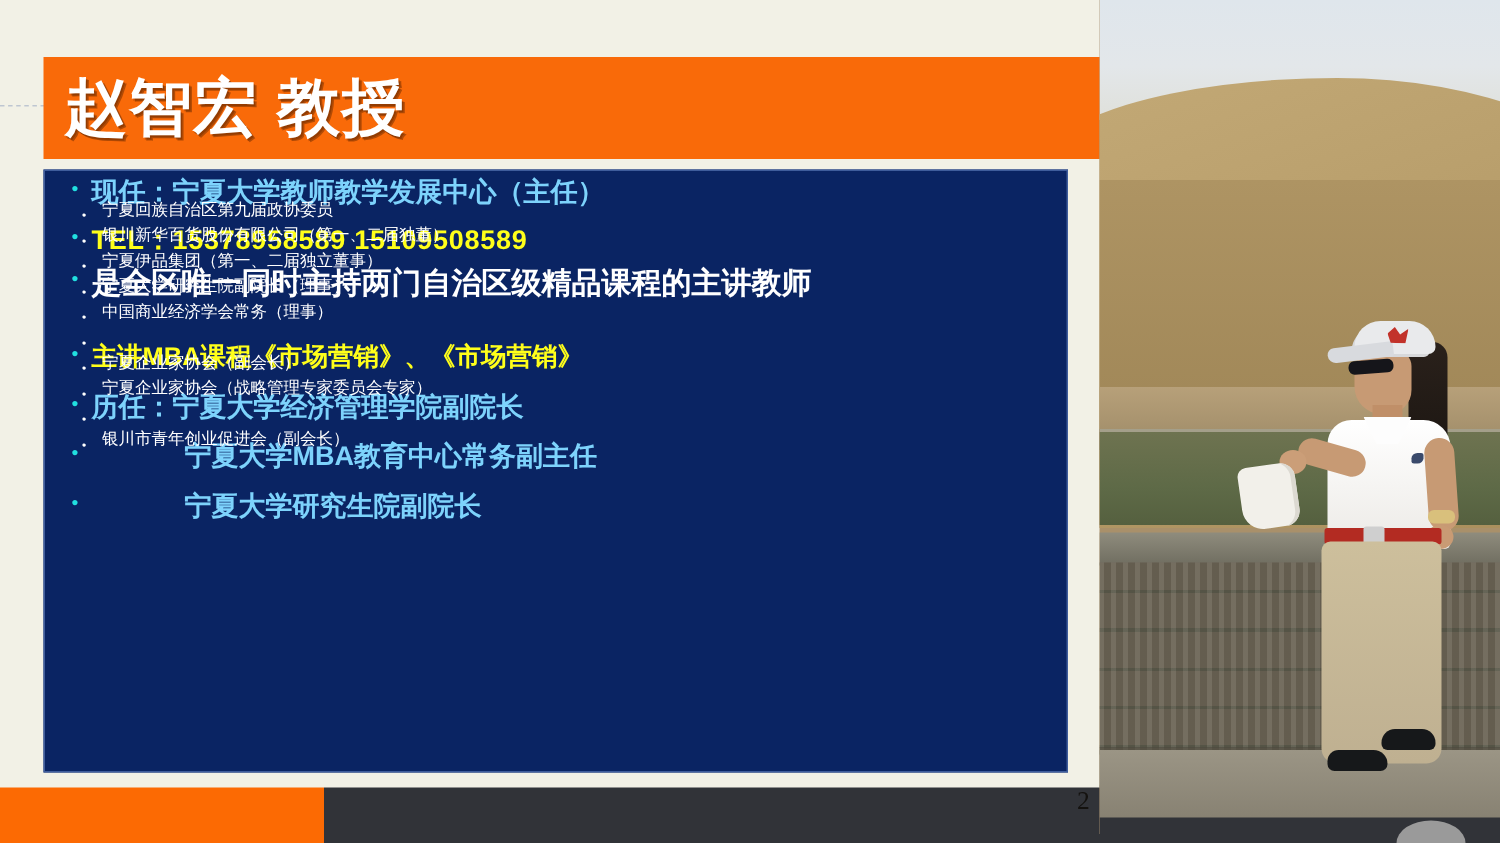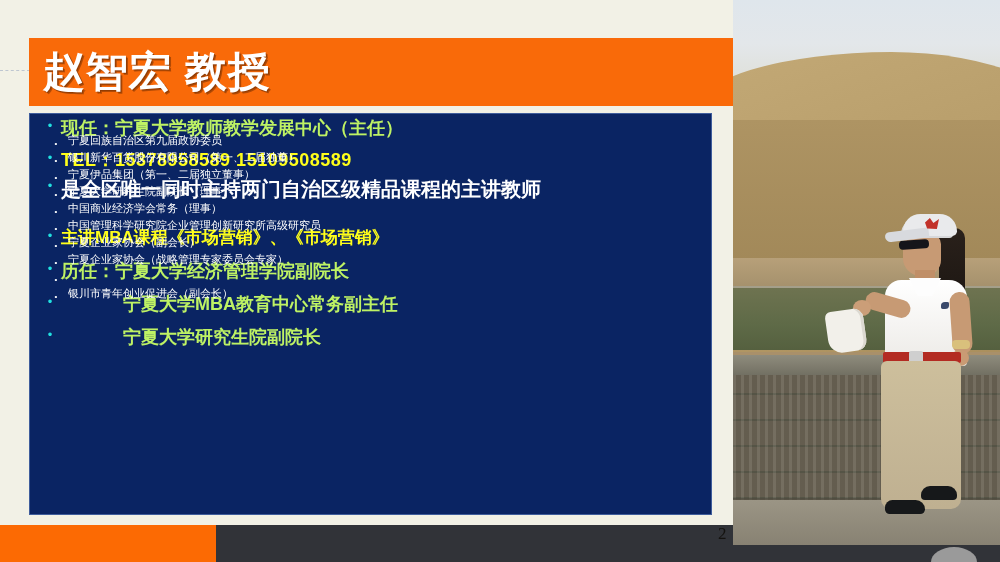--- a/index.html
+++ b/index.html
@@ -44,21 +44,21 @@
   }
   .bullet{
     flex:0 0 auto;width:22px;text-align:center;
     color:#21e0e0;font-size:13px;line-height:inherit;
   }
   .txt{flex:0 0 auto;}
 
   
   .big{padding-left:9px;}
   .big .ln{margin-bottom:2px;}
-  .r-cyan .txt{color:#bef264;font-size:18px;font-weight:bold;}
+  .r-cyan .txt{color:#7dd3fc;font-size:18px;font-weight:bold;}
   .r-yellow .txt{color:#ffff1a;font-size:18px;font-weight:bold;font-family:Liberation Sans, sans-serif;letter-spacing:.5px;}
   .r-yellow2 .txt{color:#ffff1a;font-size:17px;font-weight:bold;}
   .r-white .txt{color:#ffffff;font-size:20px;font-weight:bold;}
   .indent{display:inline-block;width:62px;}
 
   .h-l1{height:30px;}
   .h-l2{height:26px;}
   .h-l3{height:26px;}
   .gap{height:22px;}
   .h-l4{height:31px;}
@@ -307,21 +307,20 @@
       <div class="ln">
         <span class="bullet">•</span>
         <span class="txt">宁夏大学研究生院副院长（理事）</span>
       </div>
       <div class="ln">
         <span class="bullet">•</span>
         <span class="txt">中国商业经济学会常务（理事）</span>
       </div>
       <div class="ln">
         <span class="bullet">•</span>
-        <span class="txt">中国管理科学研究院企业管理创新研究所高级研究员</span>
       </div>
       <div class="ln">
         <span class="bullet">•</span>
         <span class="txt">宁夏企业家协会（副会长）</span>
       </div>
       <div class="ln">
         <span class="bullet">•</span>
         <span class="txt">宁夏企业家协会（战略管理专家委员会专家）</span>
       </div>
       <div class="ln">

